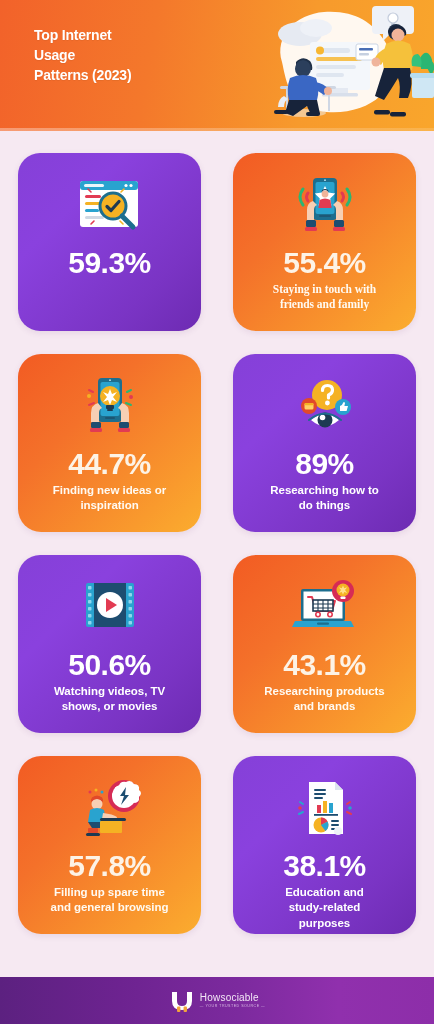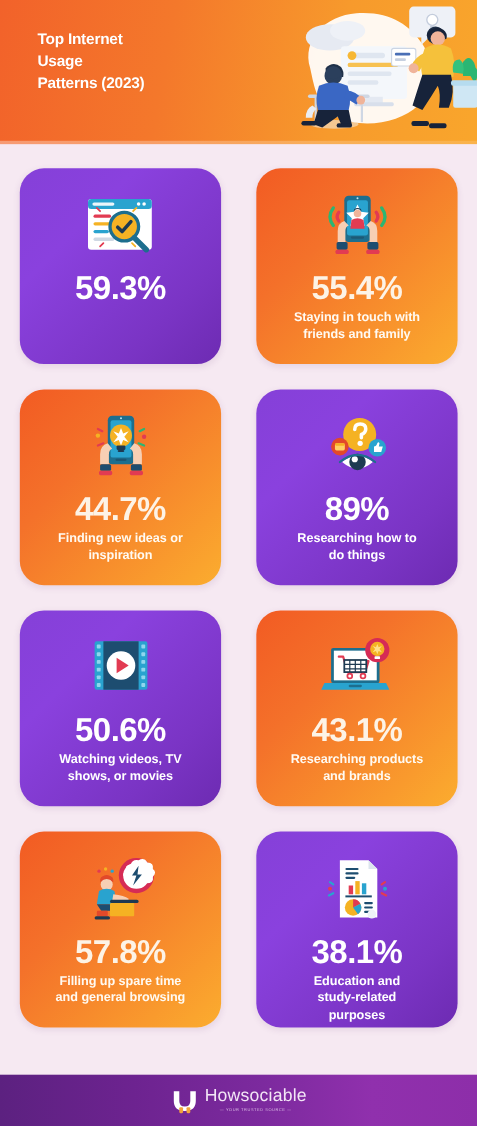--- a/index.html
+++ b/index.html
@@ -85,20 +85,21 @@
     overflow: hidden;
     box-shadow: 0 2px 6px rgba(90, 40, 110, 0.10);
   }
 
   .card.purple {
     background: linear-gradient(135deg, #8540d8 0%, #8a41de 30%, #7a34c4 75%, #6d2bb2 100%);
   }
 
   .card.orange {
     background: linear-gradient(135deg, #f25b23 0%, #f4712a 35%, #f99a2d 80%, #fbad2f 100%);
+    border-radius: 23px;
   }
 
   .card-icon {
     height: 78px;
     width: 100%;
     display: flex;
     align-items: center;
     justify-content: center;
     flex: 0 0 auto;
     margin-bottom: 2px;
@@ -145,21 +146,21 @@
     align-items: center;
     gap: 5px;
   }
 
   .brand-mark { flex: 0 0 auto; display: block; }
 
   .brand-text { display: flex; flex-direction: column; justify-content: center; }
 
   .brand-name {
     color: #f3e6f6;
-    font-size: 16px;
+    font-size: 10px;
     letter-spacing: 0.2px;
     line-height: 1.05;
   }
 
   .brand-tagline {
     color: #d9b8e4;
     font-size: 3.6px;
     letter-spacing: 0.5px;
     line-height: 1.2;
     text-align: center;
@@ -278,21 +279,21 @@
           <rect x="30" y="40" width="12" height="2" rx="1" fill="#1d3a52" opacity="0.4"></rect>
           <path d="M24 26 q-6 2 -6 9 l0 10 l7 0 l0 -10 q0 -4 3 -5 z" fill="#f7cfb4"></path>
           <path d="M48 26 q6 2 6 9 l0 10 l-7 0 l0 -10 q0 -4 -3 -5 z" fill="#f7cfb4"></path>
           <rect x="17" y="45" width="10" height="7" rx="1.5" fill="#1d4d70"></rect>
           <rect x="45" y="45" width="10" height="7" rx="1.5" fill="#1d4d70"></rect>
           <rect x="16" y="52" width="12" height="4" rx="1.5" fill="#e23b52"></rect>
           <rect x="44" y="52" width="12" height="4" rx="1.5" fill="#e23b52"></rect>
         </svg>
       </div>
       <div class="card-value">55.4%</div>
-      <div class="card-label" style="white-space:pre-line;">Staying in touch with
+      <div class="card-label" style="white-space:pre-line;font-family:Liberation Serif, serif;">Staying in touch with
 friends and family</div>
     </div>
 
     <div class="card orange">
       <div class="card-icon">
         <svg width="72" height="62" viewBox="0 0 72 62" xmlns="http://www.w3.org/2000/svg">
           <rect x="24" y="2" width="24" height="44" rx="4" fill="#1d6e8e"></rect>
           <rect x="26.5" y="6" width="19" height="34" rx="2" fill="#29a3cf"></rect>
           <circle cx="36" cy="4.2" r="0.9" fill="#bde5f2"></circle>
           <circle cx="36" cy="20" r="10" fill="#f5b223"></circle>

